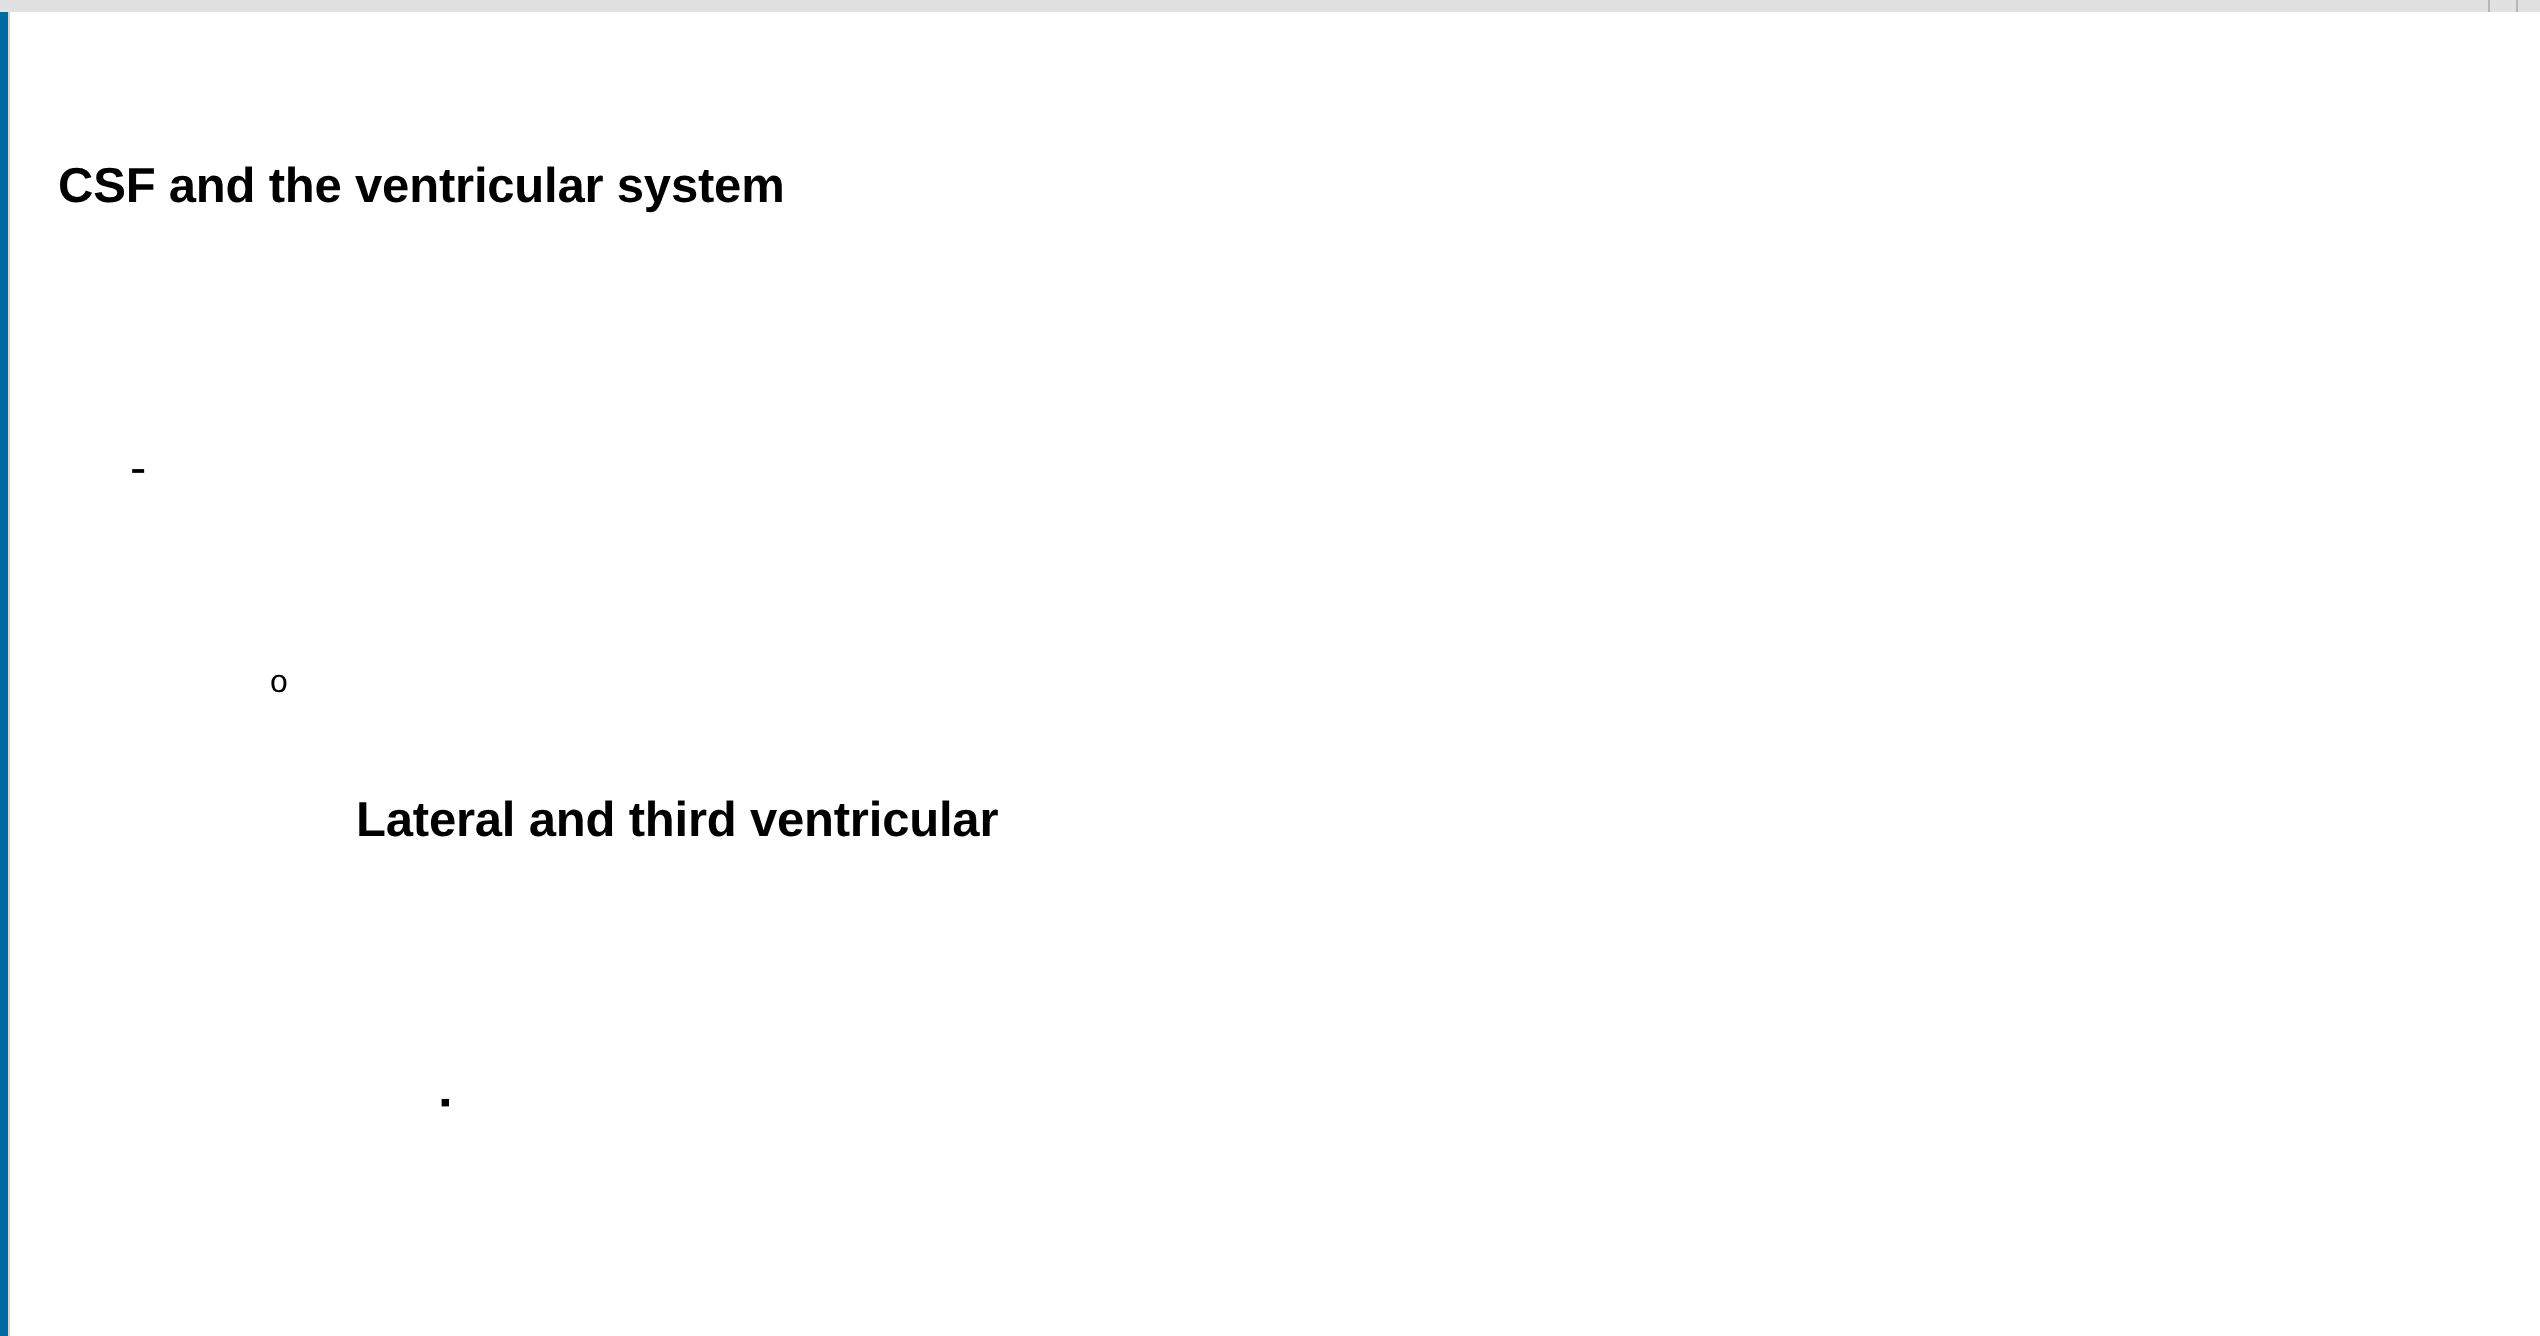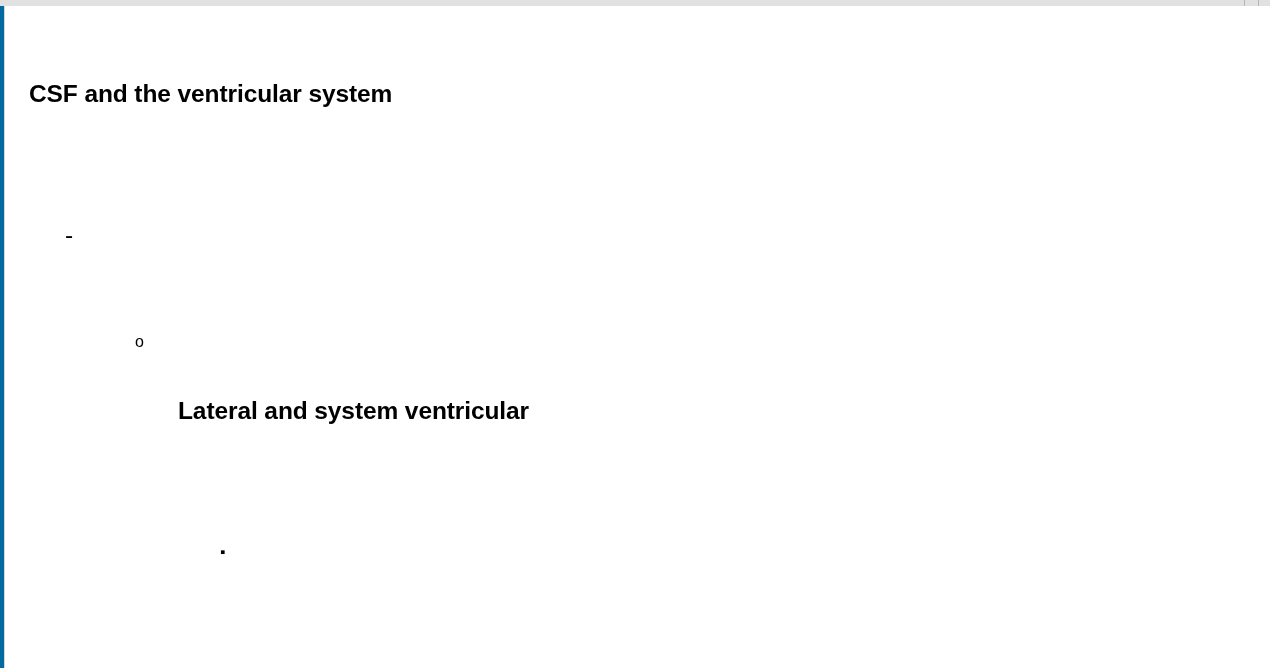--- a/index.html
+++ b/index.html
@@ -113,21 +113,21 @@
     <div class="line lvl0">
       <span class="txt">CSF and the ventricular system</span>
     </div>
 
     <div class="line lvl1">
       <span class="bullet">-</span>
     </div>
 
     <div class="line lvl2">
       <span class="bullet">o</span>
-      <span class="txt b">Lateral and system ventricular</span>
+      <span class="txt b">Lateral and third ventricular</span>
     </div>
 
     <div class="line lvl3">
       <span class="bullet">▪</span>
       
     </div>
 
   </div>
 </div>
 

